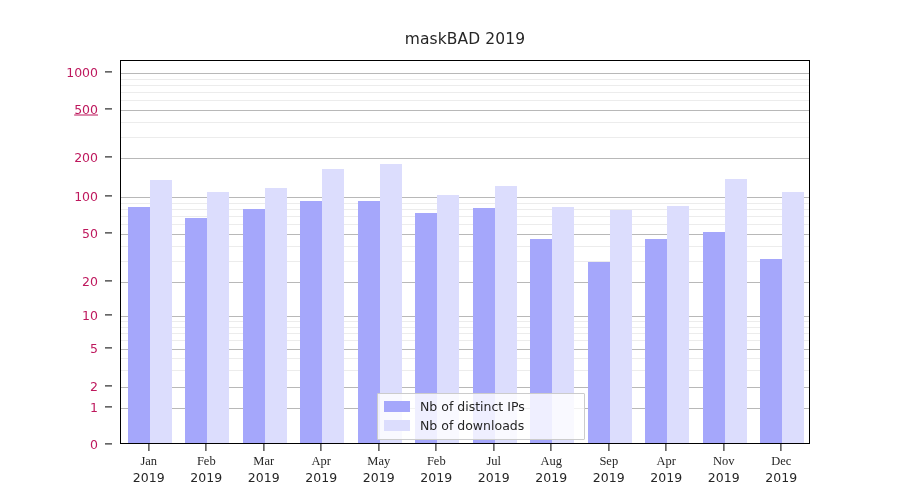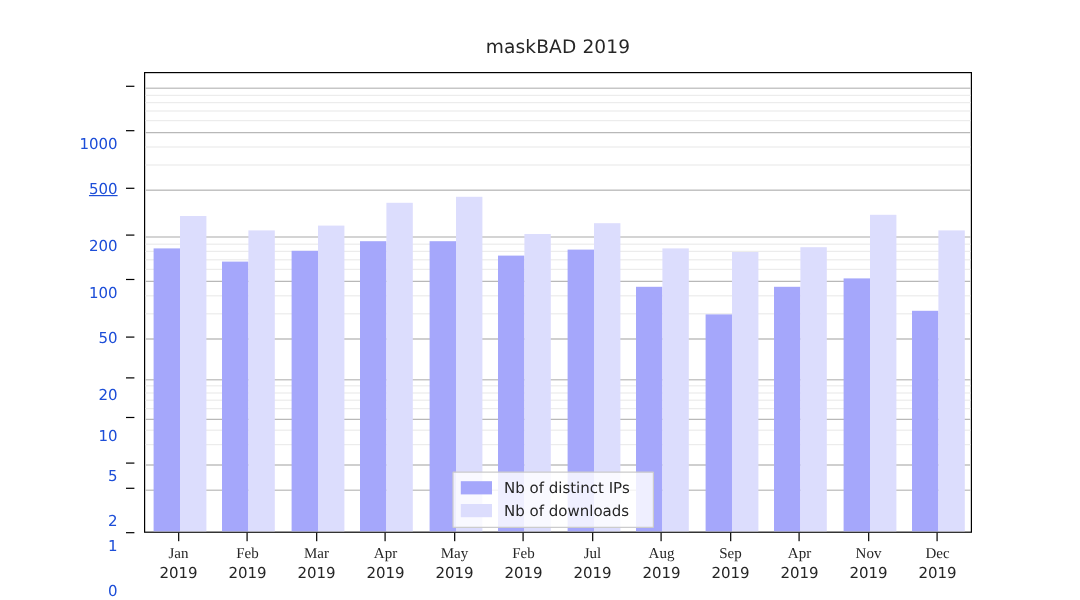--- a/index.html
+++ b/index.html
@@ -66,24 +66,23 @@
     left: 0;
     top: 60px;
     width: 112px;
     height: 384px;
   }
   .ytick-label {
     position: absolute;
     right: 14px;
     transform: translateY(-50%);
     font-size: 12.5px;
-    color: #1d4ed8;
+    color: #be185d;
     text-align: right;
     white-space: nowrap;
-    margin-top: 48px;
   }
   .ytick-mark {
     position: absolute;
     right: 0;
     width: 7px;
     height: 1.2px;
     background: #000000;
     transform: translateY(-50%);
   }
   #x-axis-labels {
@@ -110,21 +109,21 @@
     color: #262626;
     line-height: 15.5px;
     white-space: nowrap;
   }
   .xtick-label .mon { display: block; font-family: Liberation Serif, serif; }
   .xtick-label .yr { display: block; }
   #legend {
     position: absolute;
     left: 377px;
     top: 393px;
-    width: 168px;
+    width: 208px;
     background: rgba(255,255,255,0.82);
     border: 1px solid #cccccc;
     border-radius: 1px;
     padding: 3px 6px 4px 6px;
     box-sizing: border-box;
   }
   .legend-row {
     display: flex;
     align-items: center;
     height: 19px;

